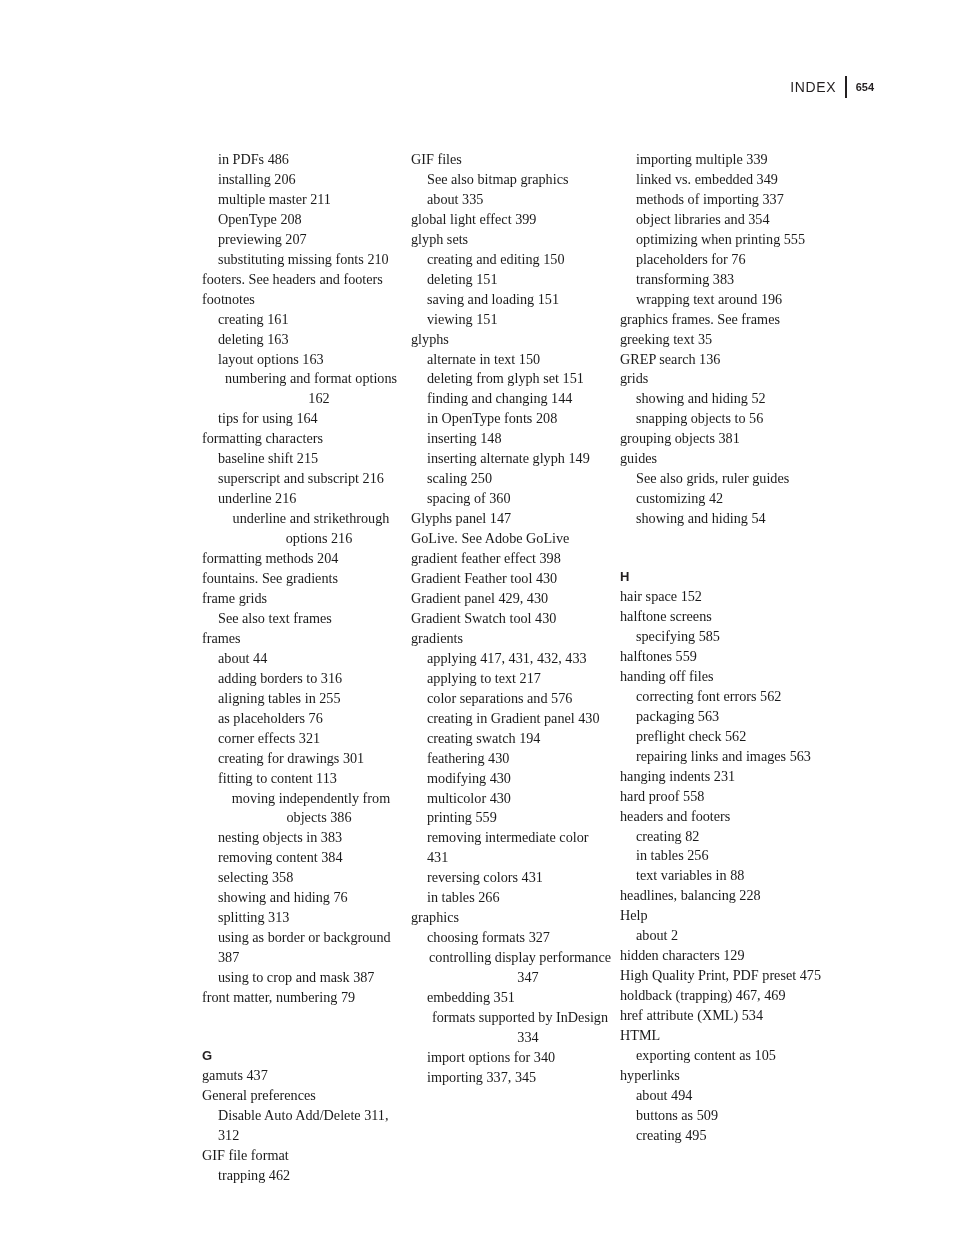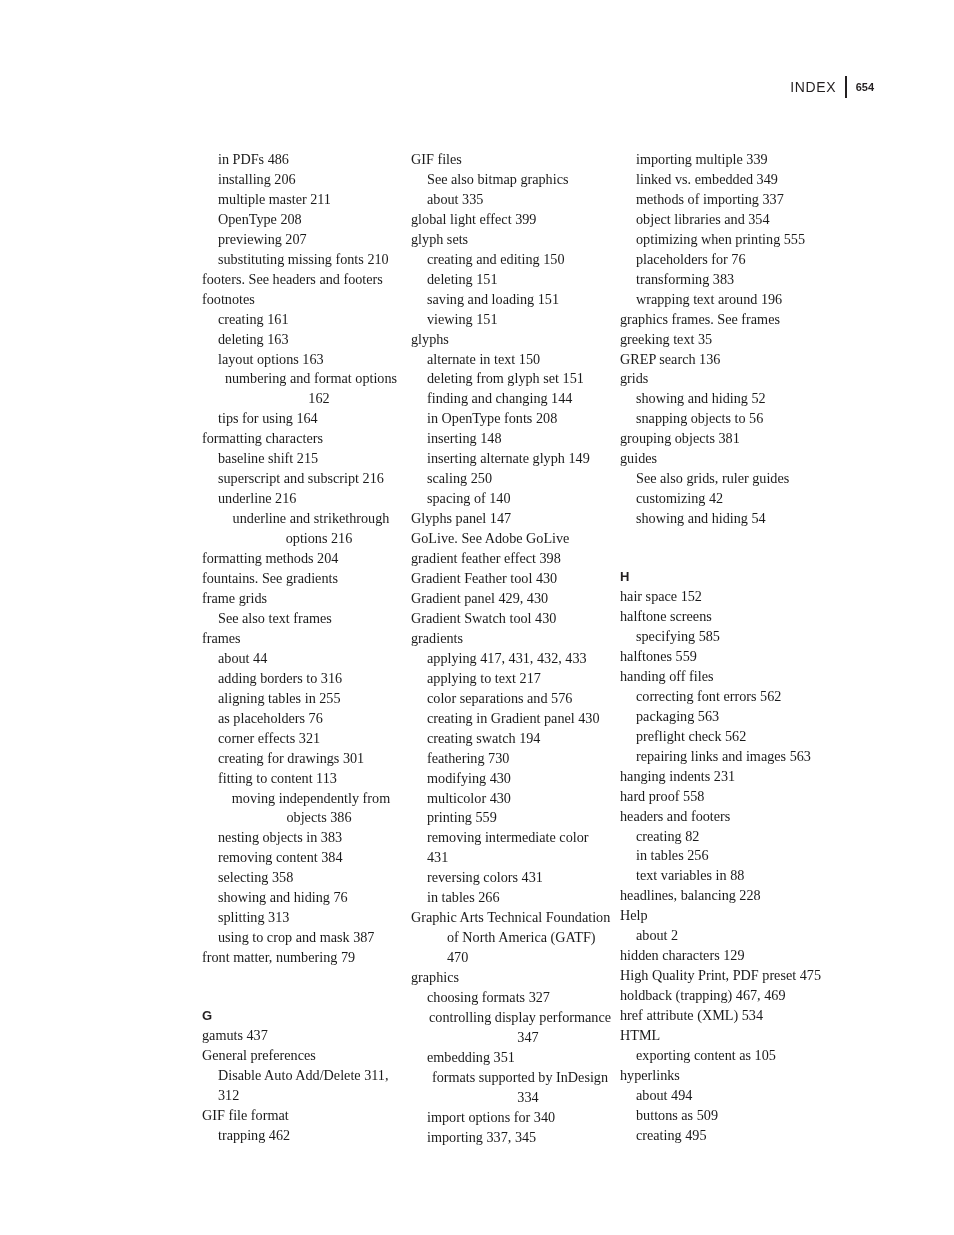--- a/index.html
+++ b/index.html
@@ -146,20 +146,21 @@
       <div class="idx lvl2">as placeholders 76</div>
       <div class="idx lvl2">corner effects 321</div>
       <div class="idx lvl2">creating for drawings 301</div>
       <div class="idx lvl2">fitting to content 113</div>
       <div class="idx lvl2 wrap">moving independently from objects 386</div>
       <div class="idx lvl2">nesting objects in 383</div>
       <div class="idx lvl2">removing content 384</div>
       <div class="idx lvl2">selecting 358</div>
       <div class="idx lvl2">showing and hiding 76</div>
       <div class="idx lvl2">splitting 313</div>
+      <div class="idx lvl2">using as border or background 387</div>
       <div class="idx lvl2">using to crop and mask 387</div>
       <div class="idx lvl1">front matter, numbering 79</div>
       <div class="sect-gap"></div>
       <div class="sect">G</div>
       <div class="idx lvl1">gamuts 437</div>
       <div class="idx lvl1">General preferences</div>
       <div class="idx lvl2">Disable Auto Add/Delete 311, 312</div>
       <div class="idx lvl1">GIF file format</div>
       <div class="idx lvl2">trapping 462</div>
     </div>
@@ -174,41 +175,40 @@
       <div class="idx lvl2">saving and loading 151</div>
       <div class="idx lvl2">viewing 151</div>
       <div class="idx lvl1">glyphs</div>
       <div class="idx lvl2">alternate in text 150</div>
       <div class="idx lvl2">deleting from glyph set 151</div>
       <div class="idx lvl2">finding and changing 144</div>
       <div class="idx lvl2">in OpenType fonts 208</div>
       <div class="idx lvl2">inserting 148</div>
       <div class="idx lvl2">inserting alternate glyph 149</div>
       <div class="idx lvl2">scaling 250</div>
-      <div class="idx lvl2">spacing of 140</div>
+      <div class="idx lvl2">spacing of 360</div>
       <div class="idx lvl1">Glyphs panel 147</div>
       <div class="idx lvl1">GoLive. <span class="xref">See</span> Adobe GoLive</div>
       <div class="idx lvl1">gradient feather effect 398</div>
       <div class="idx lvl1">Gradient Feather tool 430</div>
       <div class="idx lvl1">Gradient panel 429, 430</div>
       <div class="idx lvl1">Gradient Swatch tool 430</div>
       <div class="idx lvl1">gradients</div>
       <div class="idx lvl2">applying 417, 431, 432, 433</div>
       <div class="idx lvl2">applying to text 217</div>
       <div class="idx lvl2">color separations and 576</div>
       <div class="idx lvl2">creating in Gradient panel 430</div>
       <div class="idx lvl2">creating swatch 194</div>
-      <div class="idx lvl2">feathering 730</div>
+      <div class="idx lvl2">feathering 430</div>
       <div class="idx lvl2">modifying 430</div>
       <div class="idx lvl2">multicolor 430</div>
       <div class="idx lvl2">printing 559</div>
       <div class="idx lvl2">removing intermediate color 431</div>
       <div class="idx lvl2">reversing colors 431</div>
       <div class="idx lvl2">in tables 266</div>
-      <div class="idx lvl1 wrap-deep">Graphic Arts Technical Foundation of North America (GATF) 470</div>
       <div class="idx lvl1">graphics</div>
       <div class="idx lvl2">choosing formats 327</div>
       <div class="idx lvl2 wrap">controlling display performance 347</div>
       <div class="idx lvl2">embedding 351</div>
       <div class="idx lvl2 wrap">formats supported by InDesign 334</div>
       <div class="idx lvl2">import options for 340</div>
       <div class="idx lvl2">importing 337, 345</div>
     </div>
   <div class="index-column">
       <div class="idx lvl2">importing multiple 339</div>

